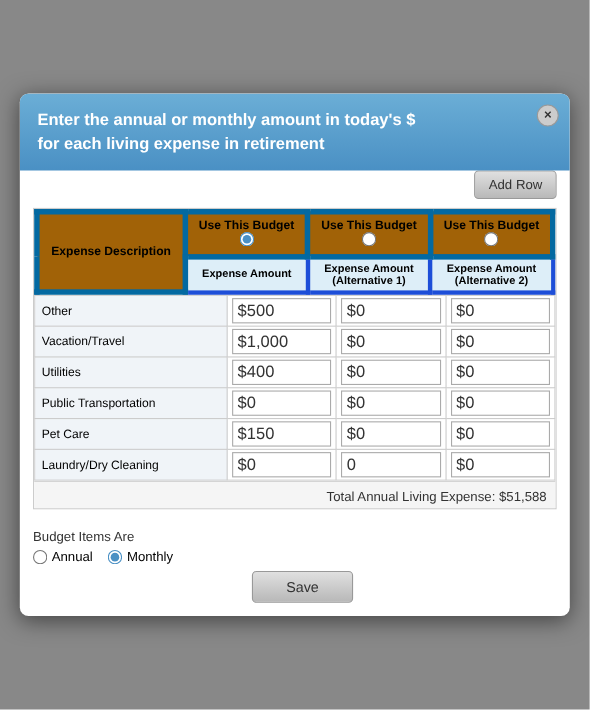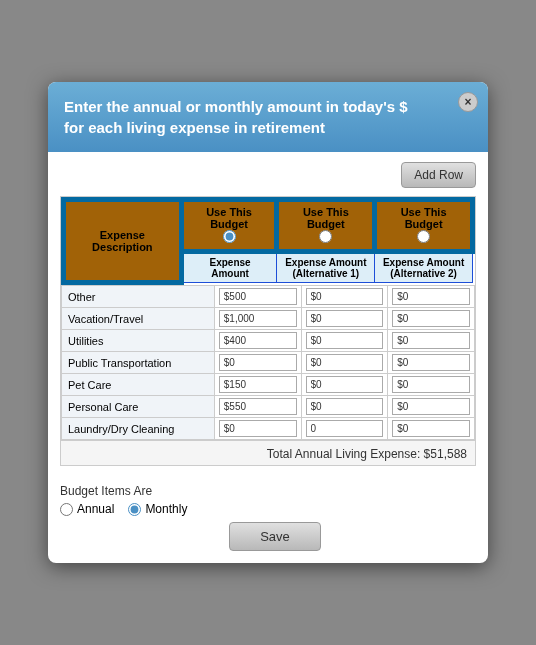--- a/index.html
+++ b/index.html
@@ -6,21 +6,21 @@
     body {
       font-family: Arial, sans-serif;
       font-size: 12px;
       background: #888;
       display: flex;
       justify-content: center;
       align-items: center;
       min-height: 100vh;
     }
     .dialog {
-      width: 440px;
+      width: 500px;
       background: #fff;
       border-radius: 8px;
       box-shadow: 0 4px 20px rgba(0,0,0,0.5);
       overflow: hidden;
       position: relative;
     }
     .dialog-header {
       background: linear-gradient(180deg, #6baed6 0%, #4a90c4 100%);
       padding: 14px 40px 14px 16px;
       color: #fff;
@@ -40,21 +40,21 @@
       border: 1px solid #999;
       cursor: pointer;
       display: flex;
       align-items: center;
       justify-content: center;
       font-size: 12px;
       color: #333;
       font-weight: bold;
     }
     .dialog-body {
-      padding: 10px 12px 10px 12px;
+      padding: 0 12px 10px 12px;
     }
     .add-row-btn {
       float: right;
       background: linear-gradient(180deg, #e0e0e0 0%, #b8b8b8 100%);
       border: 1px solid #999;
       border-radius: 4px;
       padding: 5px 12px;
       cursor: pointer;
       font-size: 12px;
       color: #333;
@@ -82,21 +82,21 @@
       background: #e8f2fa;
     }
     .col-header-radio {
       background: #c8dff0;
       border: 1px solid #b0c8df;
       padding: 3px;
       text-align: center;
     }
     .col-header-sub {
       background: #ddeef8;
-      border: 1px solid #1d4ed8;
+      border: 4px solid #1d4ed8;
       padding: 3px 6px;
       text-align: center;
       font-size: 10px;
     }
     .col-desc-header {
       background: #ddeef8;
       border: 1px solid #b0c8df;
       padding: 6px;
       text-align: center;
       font-size: 11px;
@@ -107,21 +107,21 @@
     }
     tbody tr td:first-child {
       background: #f0f4f8;
       font-size: 11px;
       padding: 3px 6px;
     }
     tbody tr td input[type="text"] {
       width: 100%;
       border: 1px solid #aaa;
       padding: 2px 4px;
-      font-size: 10px;
+      font-size: 15px;
       background: #fff;
       color: #333;
     }
     .scroll-body {
       max-height: 320px;
       overflow-y: auto;
     }
     .total-row {
       text-align: right;
       padding: 6px 8px 4px;
@@ -249,26 +249,20 @@
                 <td><input type="text" value="$0" style=""></td>
                 <td><input type="text" value="$0" style=""></td>
               </tr>
               <tr>
                 <td>Pet Care</td>
                 <td><input type="text" value="$150" style=""></td>
                 <td><input type="text" value="$0" style=""></td>
                 <td><input type="text" value="$0" style=""></td>
               </tr>
               <tr>
-                <td>Personal Care</td>
-                <td><input type="text" value="$550" style=""></td>
-                <td><input type="text" value="$0" style=""></td>
-                <td><input type="text" value="$0" style=""></td>
-              </tr>
-              <tr>
                 <td>Laundry/Dry Cleaning</td>
                 <td><input type="text" value="$0" style=""></td>
                 <td><input type="text" value="0" style=""></td>
                 <td><input type="text" value="$0" style=""></td>
               </tr>
             </tbody>
         </table>
       </div>
       <div class="total-row">
         <span>Total Annual Living Expense: $51,588</span>

